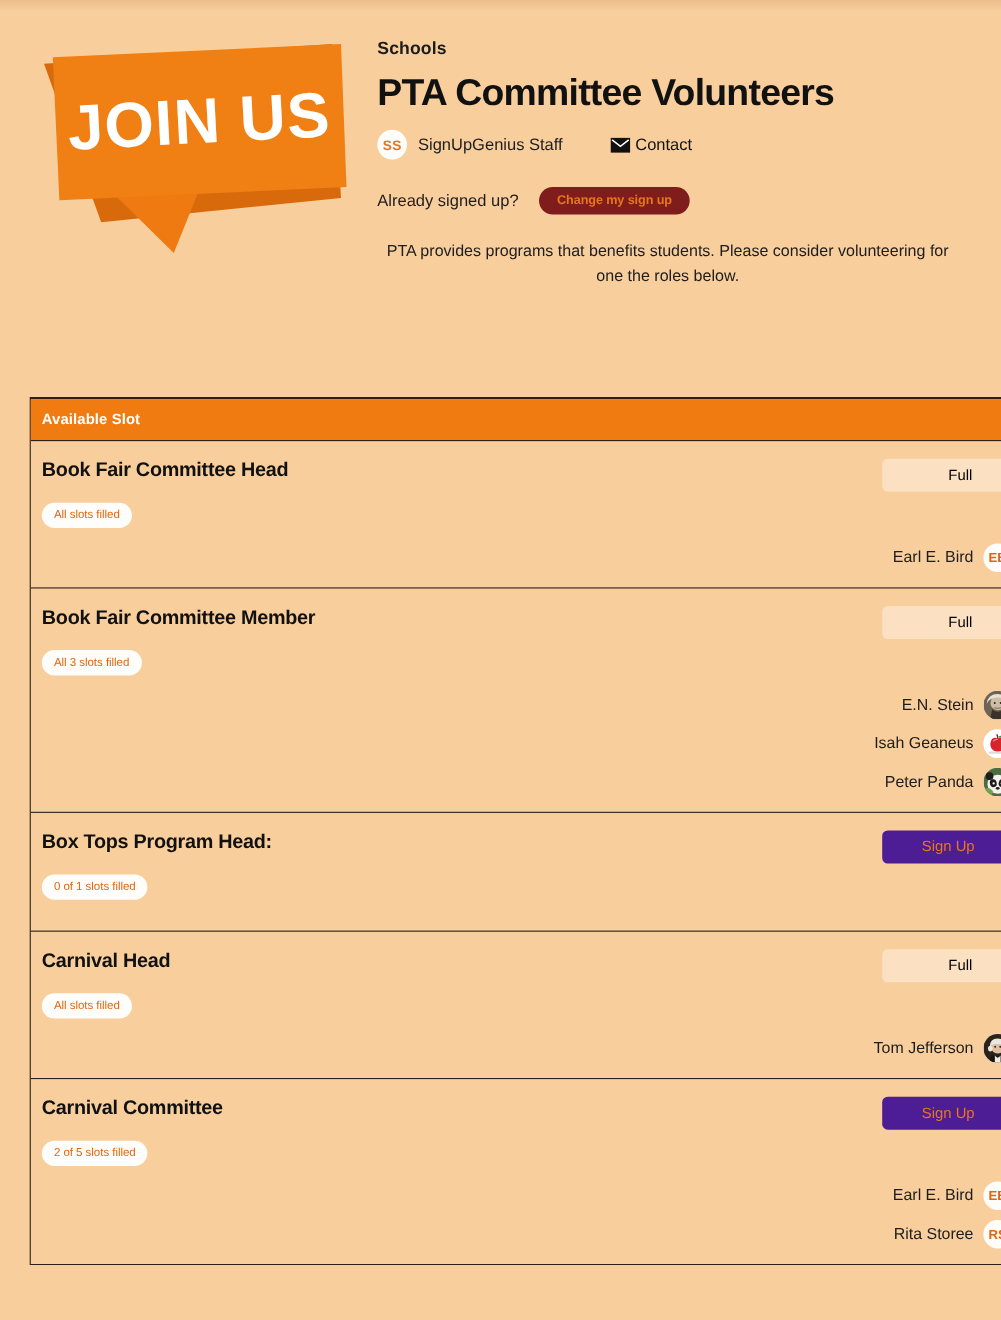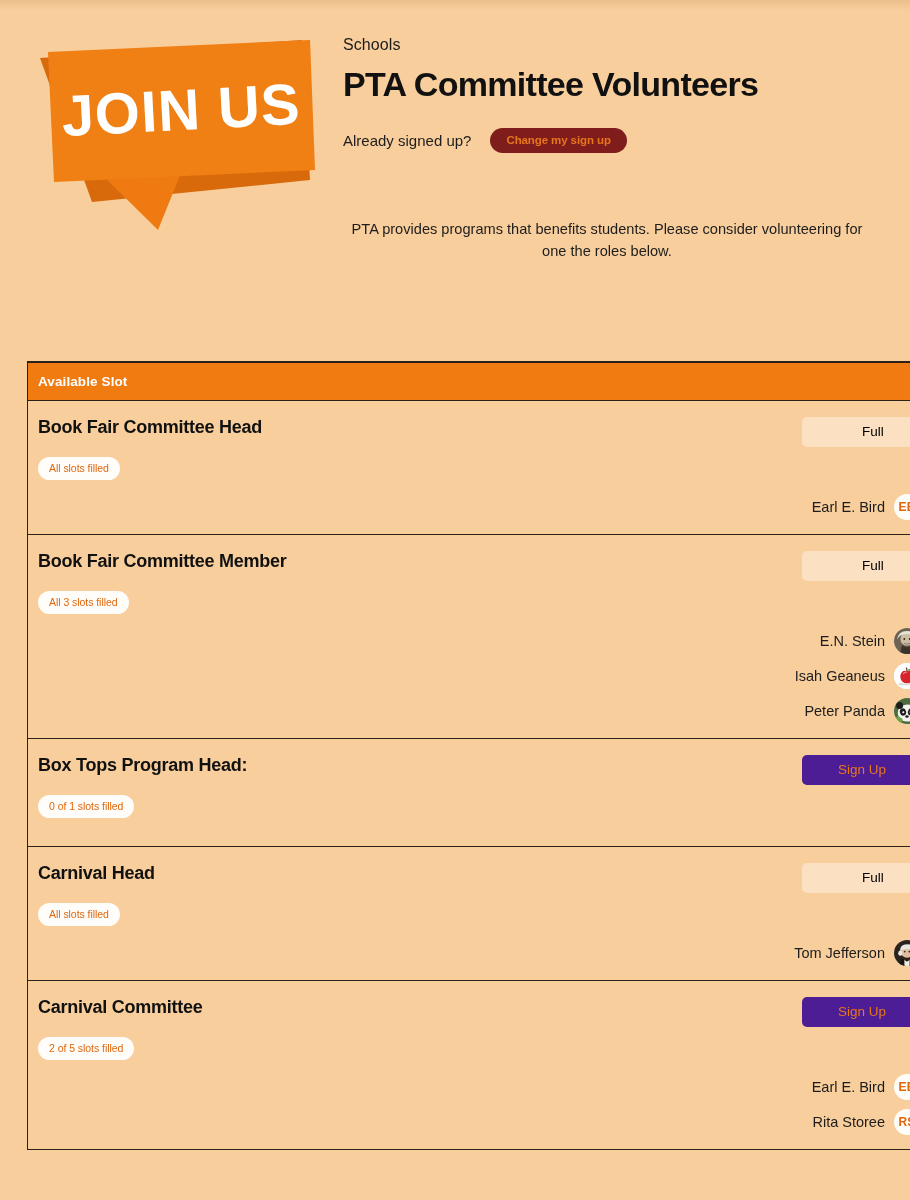--- a/index.html
+++ b/index.html
@@ -44,21 +44,21 @@
 
   .hero-text {
     position: absolute;
     left: 343px;
     top: 36px;
     right: 20px;
   }
 
   .eyebrow {
     font-size: 16px;
-    font-weight: 400;
+    font-weight: 700;
     letter-spacing: .1px;
     color: #1b1b1b;
   }
 
   .hero-title {
     font-size: 34px;
     font-weight: 700;
     letter-spacing: -.7px;
     margin-top: 11px;
     color: #111;
@@ -259,20 +259,31 @@
       <polygon points="62,135 155,133 128,200" fill="#EE7A11"></polygon>
       <polygon points="18,22 280,10 285,140 24,152" fill="#F07F14"></polygon>
       <text x="152" y="100" font-family="Liberation Sans, sans-serif" font-size="58" font-weight="700" fill="#ffffff" text-anchor="middle" transform="rotate(-3 152 100)" letter-spacing="1">JOIN US</text>
     </svg>
   </div>
 
   <div class="hero-text">
     <div class="eyebrow">Schools</div>
     <h1 class="hero-title">PTA Committee Volunteers</h1>
 
+    <div class="owner-row">
+      <div class="owner-avatar">SS</div>
+      <div class="owner-name">SignUpGenius Staff</div>
+      <a class="contact-link">
+        <svg class="env-icon" viewBox="0 0 20 15">
+          <rect x="0.9" y="0.9" width="18.2" height="13.2" fill="#111" stroke="#111" stroke-width="1.8"></rect>
+          <path d="M1.6 2.2 L10 8.6 L18.4 2.2" fill="none" stroke="#ffffff" stroke-width="1.6"></path>
+        </svg>
+        <span>Contact</span>
+      </a>
+    </div>
 
     <div class="already-row">
       <span class="already-label">Already signed up?</span>
       <button class="change-btn">Change my sign up</button>
     </div>
   </div>
 
   <p class="hero-desc">PTA provides programs that benefits students. Please consider volunteering for one the roles below.</p>
 </div>
 

